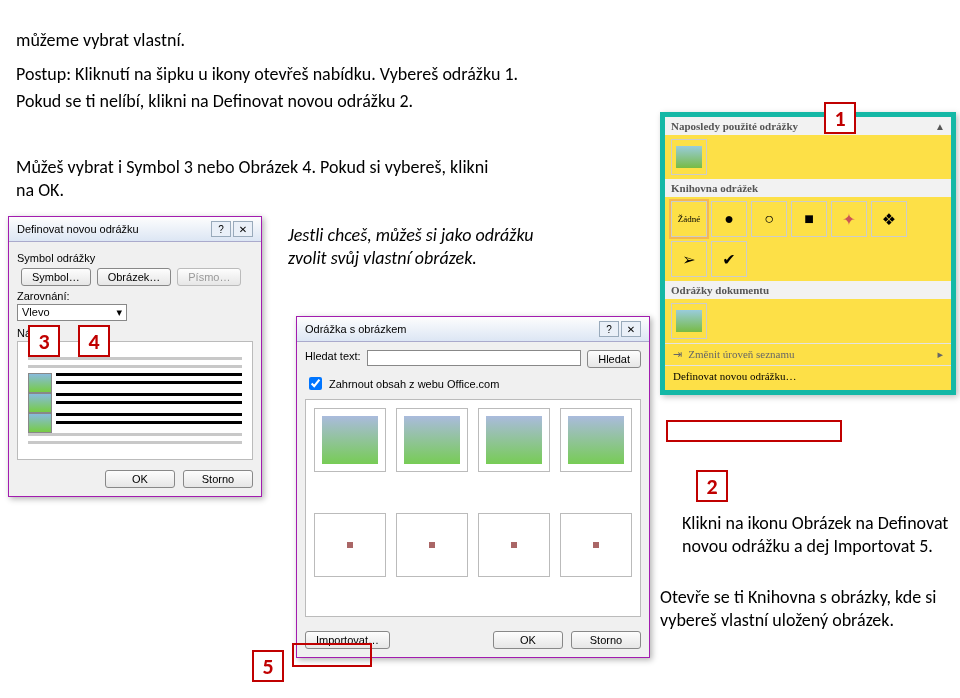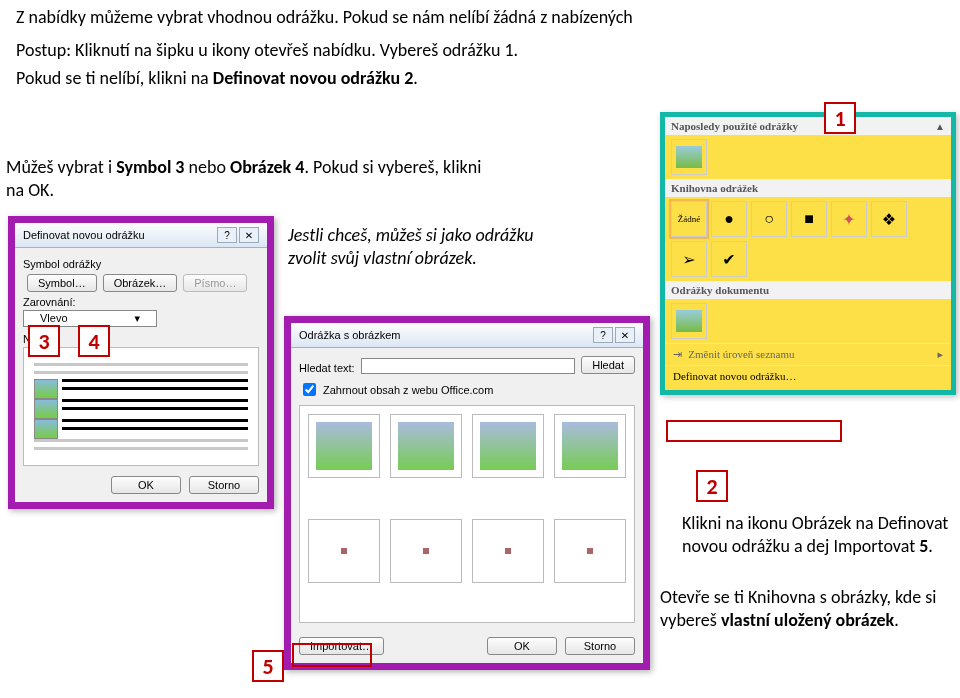--- a/index.html
+++ b/index.html
@@ -1,18 +1,18 @@
 <!DOCTYPE html>
 <html><head>
 <meta charset="utf-8">
 <style>
   body{margin:0;font-family:Calibri,Arial,sans-serif;font-size:18px;color:#000;background:#fff;width:960px;height:698px;position:relative;overflow:hidden}
   .txt{line-height:1.3}
   .callout{position:absolute;border:2px solid #c00000;background:#fff;color:#c00000;font-weight:bold;font-size:22px;width:28px;height:28px;display:flex;align-items:center;justify-content:center}
-  .dlg{position:absolute;background:#f0f0f0;border:7px solid #a21caf;box-shadow:2px 2px 6px rgba(0,0,0,.3);font-size:11px;font-family:"Segoe UI",Tahoma,sans-serif}
+  .dlg{position:absolute;background:#f0f0f0;border:1px solid #a21caf;box-shadow:2px 2px 6px rgba(0,0,0,.3);font-size:11px;font-family:"Segoe UI",Tahoma,sans-serif}
   .dlg-title{background:linear-gradient(#fdfdfd,#dce6f4);padding:4px 8px;display:flex;justify-content:space-between;align-items:center;border-bottom:1px solid #aac}
   .dlg-title-btns{display:flex;gap:2px}
   .dlg-title-btns span{width:18px;height:14px;border:1px solid #9ab;display:inline-flex;align-items:center;justify-content:center;font-size:10px;background:#eaf0f8}
   .dlg-body{padding:8px}
   .btn{background:linear-gradient(#fdfdfd,#e6e6e6);border:1px solid #888;border-radius:3px;padding:2px 10px;font-size:11px}
   .btn.dis{color:#999;border-color:#bbb}
   .fieldset-lbl{font-size:11px;margin:2px 0}
   .preview{border:1px solid #bbb;background:#fff;padding:10px}
   .pline{height:3px;background:#000;margin:5px 0 5px 28px}
   .pline.gray{background:#c8c8c8;margin-left:0}
@@ -23,37 +23,38 @@
   .bullet-box{width:34px;height:34px;border:1px solid #ccc;display:flex;align-items:center;justify-content:center;font-size:16px}
   .bullet-box.sel{outline:2px solid #f5b84f}
   .panel-item{padding:4px 8px;border-top:1px solid #e3e3e3;color:#666}
   .panel-item.en{color:#000}
   .thumb{width:70px;height:62px;border:1px solid #bbb;background:#fff;display:flex;align-items:center;justify-content:center;font-size:8px}
   .thumb .inner{width:56px;height:48px;background:linear-gradient(#abd,#7c5)}
   .thumb .dot{width:6px;height:6px;background:#a66}
   .grid{display:flex;flex-wrap:wrap;gap:10px;padding:8px;background:#fff;border:1px solid #bbb;height:200px;overflow:hidden}
   .redbox{position:absolute;border:2px solid #c00000}
   .instr-italic{font-style:italic}
-  .instr-bold{font-weight:bold}
+  .instr-bold{font-weight:normal}
 </style>
 </head>
 <body>
 
 <div class="txt" style="position:absolute;left:16px;top:6px;width:780px">
   <div>
-    <span>Z nabídky můžeme vybrat vhodnou odrážku. Pokud se nám nelíbí žádná z nabízených</span><br>
+    <br>
+    <span>můžeme vybrat vlastní.</span>
   </div>
   <div style="margin-top:10px">
     <span>Postup: Kliknutí na šipku u ikony otevřeš nabídku. Vybereš odrážku </span><span class="instr-bold" style="font-weight:normal">1</span><span>.</span>
   </div>
   <div style="margin-top:4px">
     <span>Pokud se ti nelíbí, klikni na </span><span class="instr-bold">Definovat novou odrážku 2</span><span>.</span>
   </div>
 </div>
-<div class="txt" style="position:absolute;left:6px;top:156px;width:480px">
+<div class="txt" style="position:absolute;left:16px;top:156px;width:480px">
   <span>Můžeš vybrat i </span><span class="instr-bold">Symbol 3</span><span> nebo </span><span class="instr-bold">Obrázek 4</span><span>. Pokud si vybereš, klikni na OK.</span>
 </div>
 <div class="txt instr-italic" style="position:absolute;left:288px;top:224px;width:250px">Jestli chceš, můžeš si jako odrážku zvolit svůj vlastní obrázek.</div>
 
 <div class="txt" style="position:absolute;left:682px;top:512px;width:296px">
   <span>Klikni na ikonu Obrázek na Definovat novou odrážku a dej Importovat </span><span class="instr-bold">5</span><span>.</span>
 </div>
 <div class="txt" style="position:absolute;left:660px;top:586px;width:296px">
   <span>Otevře se ti Knihovna s obrázky, kde si vybereš </span><span class="instr-bold">vlastní uložený obrázek</span><span>.</span>
 </div>
@@ -67,21 +68,21 @@
     </div>
   </div>
   <div class="dlg-body">
     <div class="fieldset-lbl">Symbol odrážky</div>
     <div style="display:flex;gap:6px;margin:4px 4px">
       <button class="btn">Symbol…</button>
       <button class="btn">Obrázek…</button>
       <button class="btn dis">Písmo…</button>
     </div>
     <div class="fieldset-lbl">Zarovnání:</div>
-    <div style="width:100px;border:1px solid #888;background:#fff;padding:1px 16px;display:flex;justify-content:space-between">
+    <div style="width:100px;border:1px solid #888;background:#fff;padding:1px 4px;display:flex;justify-content:space-between">
       <span>Vlevo</span>
         <span>▾</span>
     </div>
     <div class="fieldset-lbl" style="margin-top:6px">Náhled</div>
     <div class="preview">
       <div class="pline gray"></div>
         <div class="pline gray"></div>
       <div style="clear:both">
           <div class="picbullet"></div>
           <div class="pline"></div>
@@ -100,30 +101,30 @@
       <div class="pline gray" style="clear:both"></div>
         <div class="pline gray"></div>
     </div>
     <div style="display:flex;justify-content:flex-end;gap:8px;margin-top:10px">
       <button class="btn" style="width:70px">OK</button>
       <button class="btn" style="width:70px">Storno</button>
     </div>
   </div>
 </div>
 
-<div class="dlg" style="left:284px;top:316px;width:352px">
+<div class="dlg" style="left:296px;top:316px;width:352px">
   <div class="dlg-title">
     <span>Odrážka s obrázkem</span>
     <div class="dlg-title-btns">
       <span>?</span>
       <span>✕</span>
     </div>
   </div>
   <div class="dlg-body">
-    <div style="display:flex;align-items:flex-end;gap:6px">
+    <div style="display:flex;align-items:flex-start;gap:6px">
       <span>Hledat text:</span>
       <input type="text" style="flex: 1 1 0%; border: 1px solid rgb(136, 136, 136); font-size: 11px; padding: 1px 3px;">
       <button class="btn">Hledat</button>
     </div>
     <div style="margin:6px 0;display:flex;align-items:center;gap:4px">
       <input type="checkbox" checked="" style="">
       <span>Zahrnout obsah z webu Office.com</span>
     </div>
     <div class="grid">
       <div class="thumb">

